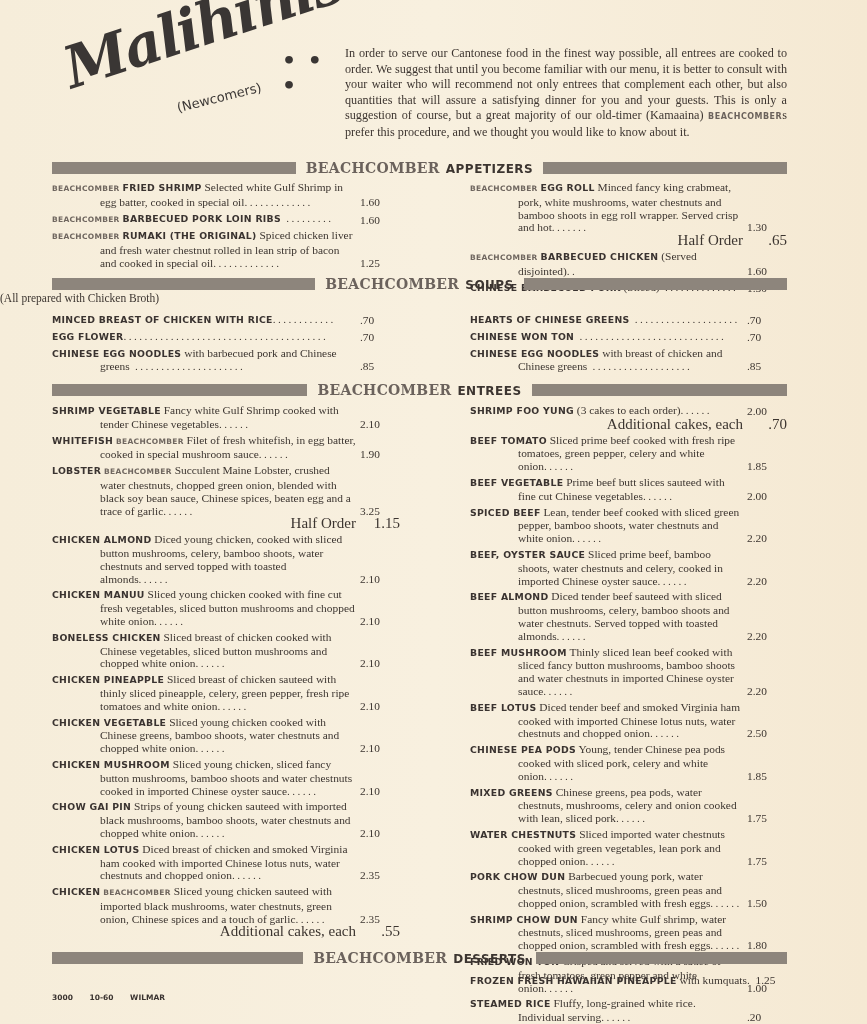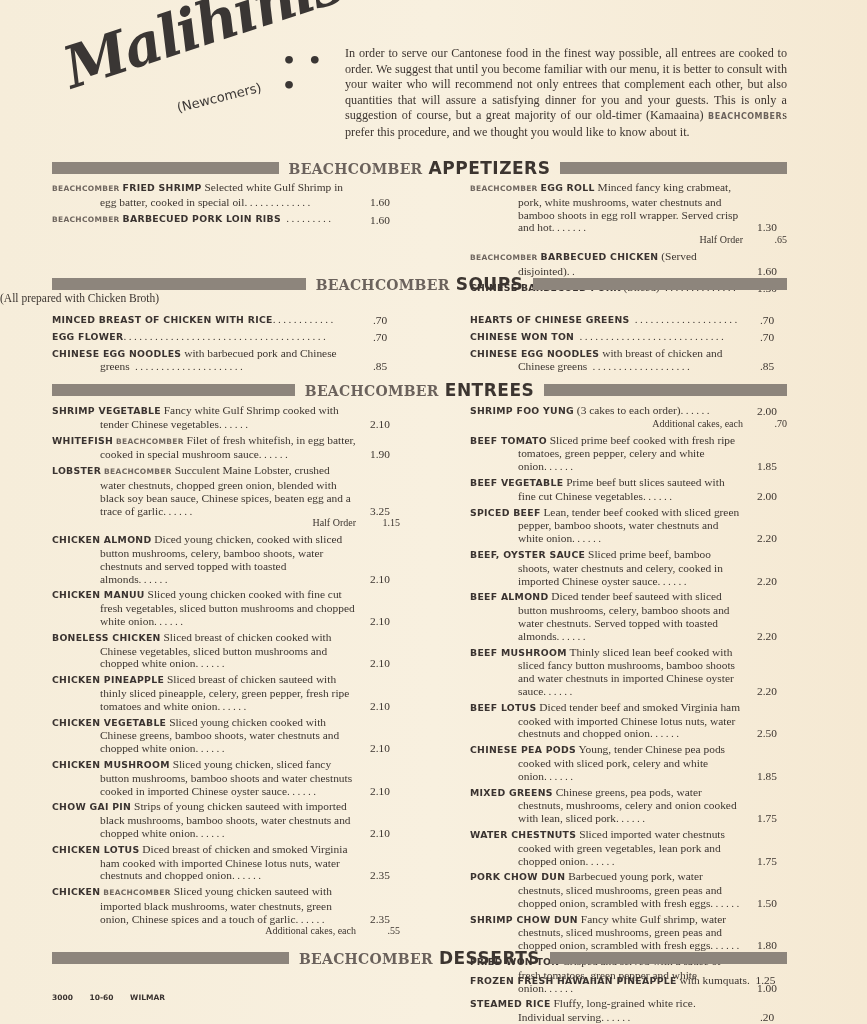--- a/index.html
+++ b/index.html
@@ -13,31 +13,31 @@
   .logo .dots{position:absolute;left:210px;top:18px;font-family:"DejaVu Sans",sans-serif;font-weight:bold;font-size:22px;color:#3a3634;letter-spacing:2px;}
   .logo .sub{position:absolute;left:104px;top:60px;font-family:"DejaVu Sans",sans-serif;font-size:13px;color:#3a3634;transform:rotate(-14deg);}
   .intro{position:absolute;left:345px;top:46px;width:442px;font-size:12.2px;line-height:15.5px;text-align:justify;color:#3d3530;}
   .bc{font-family:"DejaVu Sans",sans-serif;font-weight:bold;font-size:8px;letter-spacing:0.5px;color:#6b625c;}
   
   .banner{position:absolute;left:52px;width:735px;height:18px;display:flex;align-items:center;}
   .stripe{flex:1;height:12px;background-color:#c9c2b6;
      background-image:radial-gradient(#8d857c 0.8px,transparent 0.9px);background-size:2px 2px;}
   .banner .title{padding:0 10px;white-space:nowrap;display:flex;align-items:baseline;gap:6px;}
   .banner .title .brand{font-family:"DejaVu Serif",serif;font-weight:bold;font-size:14px;color:#6b625c;letter-spacing:0.3px;}
-  .banner .title .name{font-family:"DejaVu Sans",sans-serif;font-weight:bold;font-size:17px;color:#3c3530;letter-spacing:0.5px;}
+  .banner .title .name{font-family:"DejaVu Sans",sans-serif;font-weight:bold;font-size:12px;color:#3c3530;letter-spacing:0.5px;}
   .subnote{position:absolute;left:0;width:867px;text-align:left;font-size:11.5px;color:#3c3530;}
   
   .col{position:absolute;}
   .item{position:relative;font-size:11.4px;line-height:12.8px;margin-bottom:3px;}
   .item .txt{display:block;padding-left:48px;text-indent:-48px;padding-right:44px;}
   .item .nm{font-family:"DejaVu Sans",sans-serif;font-weight:bold;font-size:9.3px;letter-spacing:0.3px;color:#3a3330;margin-top:12px;}
   .item .bcn{font-family:"DejaVu Sans",sans-serif;font-weight:bold;font-size:7.5px;color:#6f665f;letter-spacing:0.3px;}
   .item .lead{letter-spacing:2.4px;}
-  .item .pr{position:absolute;right:0;bottom:0;width:40px;text-align:center;}
-  .extra{position:relative;font-size:10px;line-height:12.8px;text-align:right;padding-right:44px;margin-top:-3px;margin-bottom:3px;}
+  .item .pr{position:absolute;right:0;bottom:0;width:40px;text-align:left;}
+  .extra{position:relative;font-size:15px;line-height:12.8px;text-align:right;padding-right:44px;margin-top:-3px;margin-bottom:3px;}
   .extra .pr{position:absolute;right:0;top:0;width:40px;text-align:right;}
   .soup .txt{padding-left:48px;text-indent:-48px;}
   .footer{position:absolute;left:52px;top:993px;font-family:"DejaVu Sans",sans-serif;font-weight:bold;font-size:7.5px;color:#3a3330;word-spacing:14px;}
 </style>
 </head>
 <body>
 
 <div class="page">
 
   <div class="logo">
@@ -62,20 +62,24 @@
 
   <div class="col" style="left:52px;top:181px;width:348px">
     <div class="item">
         <span class="txt"><span class="bcn">BEACHCOMBER</span> <span class="nm">FRIED SHRIMP</span> <span>Selected white Gulf Shrimp in egg batter, cooked in special oil</span><span class="lead">.............</span></span>
         <span class="pr">1.60</span>
       </div>
     <div class="item">
         <span class="txt"><span class="bcn">BEACHCOMBER</span> <span class="nm">BARBECUED PORK LOIN RIBS</span><span class="lead"> .........</span></span>
         <span class="pr">1.60</span>
       </div>
+    <div class="item">
+        <span class="txt"><span class="bcn">BEACHCOMBER</span> <span class="nm">RUMAKI (THE ORIGINAL)</span> <span>Spiced chicken liver and fresh water chestnut rolled in lean strip of bacon and cooked in special oil</span><span class="lead">.............</span></span>
+        <span class="pr">1.25</span>
+      </div>
   </div>
 
   <div class="col" style="left:470px;top:181px;width:317px">
     <div class="item">
         <span class="txt"><span class="bcn">BEACHCOMBER</span> <span class="nm">EGG ROLL</span> <span>Minced fancy king crabmeat, pork, white mushrooms, water chestnuts and bamboo shoots in egg roll wrapper. Served crisp and hot</span><span class="lead">.......</span></span>
         <span class="pr">1.30</span>
       </div>
     <div class="extra"><span>Half Order</span><span class="pr">.65</span></div>
     <div class="item">
         <span class="txt"><span class="bcn">BEACHCOMBER</span> <span class="nm">BARBECUED CHICKEN</span> <span>(Served disjointed)</span><span class="lead">..</span></span>

